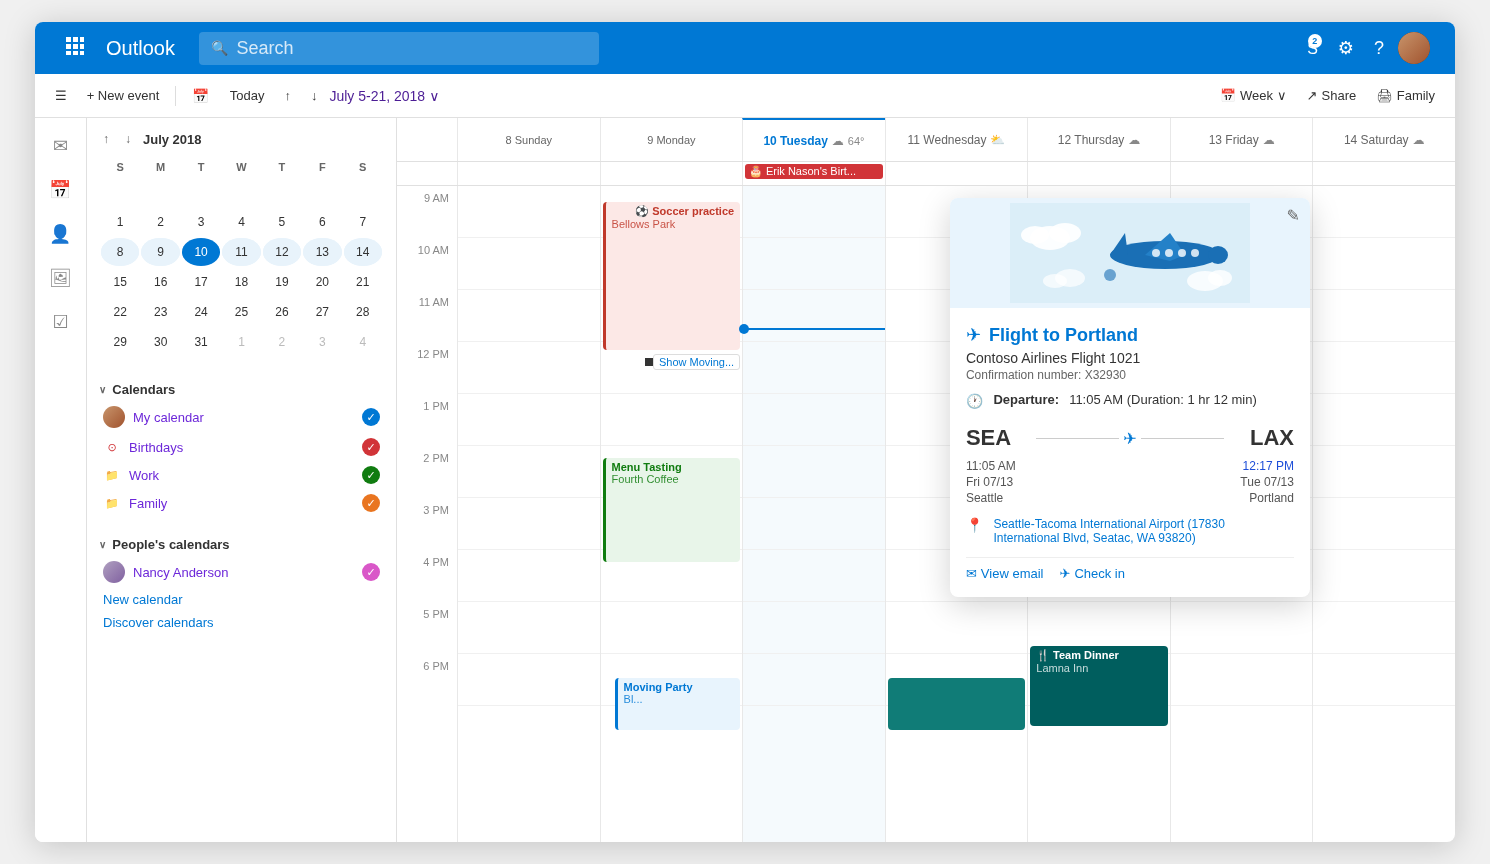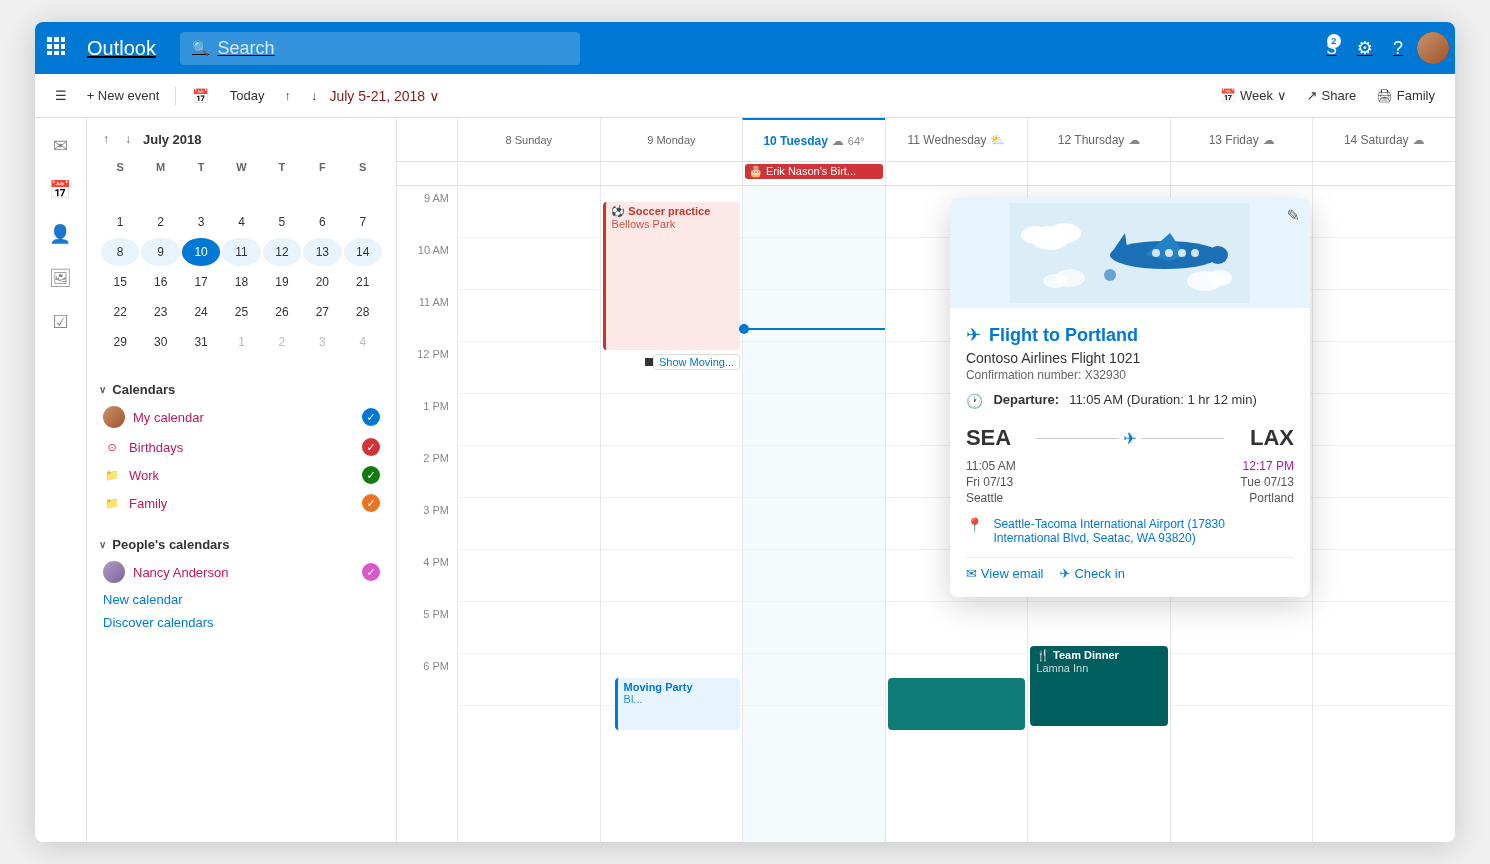--- a/index.html
+++ b/index.html
@@ -1,58 +1,58 @@
 <!DOCTYPE html>
 <html><head>
   <meta charset="utf-8">
   <style>
     * { box-sizing: border-box; margin: 0; padding: 0; font-family: 'Segoe UI', Arial, sans-serif; }
     body { background: #f0f0f0; display: flex; justify-content: center; align-items: center; min-height: 100vh; }
     .app-window { width: 1420px; height: 820px; background: #fff; border-radius: 8px; overflow: hidden; box-shadow: 0 4px 32px rgba(0,0,0,0.18); display: flex; flex-direction: column; }
 
     
-    .top-bar { background: #0078d4; height: 52px; display: flex; align-items: center; padding: 0 6px; gap: 16px; flex-shrink: 0; text-decoration: underline; }
+    .top-bar { background: #0078d4; height: 52px; display: flex; align-items: center; padding: 0 25px; gap: 16px; flex-shrink: 0; }
     .waffle-icon { color: #fff; font-size: 18px; cursor: pointer; padding: 6px; }
     .app-title { color: #fff; font-size: 20px; font-weight: 300; margin-right: 8px; }
     .search-box { flex: 1; max-width: 400px; background: rgba(255,255,255,0.2); border-radius: 4px; display: flex; align-items: center; padding: 6px 12px; gap: 8px; cursor: text; }
     .search-box input { background: transparent; border: none; outline: none; color: #fff; font-size: 18px; width: 100%; }
     .search-box input::placeholder { color: rgba(255,255,255,0.8); }
     .search-icon-top { color: rgba(255,255,255,0.8); font-size: 14px; }
     .top-bar-right { margin-left: auto; display: flex; align-items: center; gap: 8px; }
     .top-icon-btn { color: #fff; font-size: 18px; cursor: pointer; padding: 6px; position: relative; }
     .badge { position: absolute; top: 2px; right: 2px; background: #fff; color: #0078d4; border-radius: 50%; width: 14px; height: 14px; font-size: 9px; display: flex; align-items: center; justify-content: center; font-weight: bold; }
     .avatar { width: 32px; height: 32px; border-radius: 50%; background: #8B4513; overflow: hidden; cursor: pointer; display: flex; align-items: center; justify-content: center; }
     .avatar-img { width: 100%; height: 100%; background: linear-gradient(135deg, #c8956c, #a0522d); border-radius: 50%; }
 
     
     .command-bar { height: 44px; border-bottom: 1px solid #e0e0e0; display: flex; align-items: center; padding: 0 12px; gap: 4px; flex-shrink: 0; }
     .cmd-btn { display: flex; align-items: center; gap: 4px; padding: 6px 8px; border-radius: 4px; cursor: pointer; font-size: 13px; color: #333; background: transparent; border: none; }
     .cmd-separator { width: 1px; height: 20px; background: #ddd; margin: 0 4px; }
     .cmd-right { margin-left: auto; display: flex; align-items: center; gap: 4px; }
-    .date-range { font-size: 14px; font-weight: 500; color: #7f1d1d; cursor: pointer; display: flex; align-items: center; gap: 4px; }
+    .date-range { font-size: 14px; font-weight: 500; color: #4c1d95; cursor: pointer; display: flex; align-items: center; gap: 4px; }
 
     
     .main-area { display: flex; flex: 1; overflow: hidden; }
 
     
     .sidebar { width: 310px; border-right: 1px solid #e0e0e0; display: flex; flex-direction: column; overflow-y: auto; flex-shrink: 0; }
     .mini-calendar { padding: 12px; }
     .mini-cal-header { display: flex; align-items: center; gap: 8px; margin-bottom: 8px; }
     .mini-cal-title { font-size: 13px; font-weight: 600; color: #333; }
     .mini-cal-nav { font-size: 12px; cursor: pointer; color: #666; padding: 2px 4px; }
     .mini-cal-grid { width: 100%; }
     .mini-cal-grid th { font-size: 11px; color: #666; text-align: center; padding: 3px 0; width: 38px; }
     .mini-cal-grid td { font-size: 12px; text-align: center; padding: 4px 0; cursor: pointer; color: #333; border-radius: 50%; width: 38px; height: 28px; }
 
     .calendars-section { padding: 8px 12px; }
     .section-header { display: flex; align-items: center; gap: 6px; font-size: 13px; font-weight: 600; color: #333; cursor: pointer; padding: 4px 0; }
     .section-header .chevron { font-size: 10px; color: #666; }
     .calendar-item { display: flex; align-items: center; gap: 8px; padding: 5px 4px; cursor: pointer; border-radius: 4px; }
     .cal-icon { width: 18px; height: 18px; border-radius: 2px; display: flex; align-items: center; justify-content: center; font-size: 11px; }
-    .cal-name { font-size: 13px; color: #be185d; flex: 1; }
+    .cal-name { font-size: 13px; color: #6d28d9; flex: 1; }
     .cal-check { width: 18px; height: 18px; border-radius: 50%; display: flex; align-items: center; justify-content: center; font-size: 11px; color: #fff; margin-left: auto; }
     .cal-avatar { width: 22px; height: 22px; border-radius: 50%; background: #ddd; overflow: hidden; }
     .new-calendar-link { color: #0078d4; font-size: 13px; cursor: pointer; padding: 4px 4px; display: block; }
 
     
     .side-nav { width: 52px; border-right: 1px solid #e0e0e0; display: flex; flex-direction: column; align-items: center; padding: 8px 0; gap: 4px; background: #fff; flex-shrink: 0; }
     .side-nav-icon { width: 40px; height: 40px; display: flex; align-items: center; justify-content: center; border-radius: 4px; cursor: pointer; color: #666; font-size: 18px; }
     .side-nav-icon.active { color: #0078d4; }
 
     
@@ -406,26 +406,30 @@
             <div class="hour-line"></div>
             <div class="hour-line"></div>
             <div class="hour-line"></div>
             <div class="hour-line"></div>
             <div class="hour-line"></div>
             <div class="hour-line"></div>
             <div class="hour-line"></div>
             <div class="hour-line"></div>
 
             <div class="cal-event" style="top:16px; height:148px; background:#fce8e6; border-left:3px solid #c0392b; left:2px; right:2px;">
-              <div class="event-title" style="color:#c0392b;">
+              <div class="event-title" style="color:#c0392b;text-align:right;">
                 <span>⚽</span> Soccer practice
               </div>
               <div class="event-subtitle" style="color:#c0392b;">Bellows Park</div>
             </div>
 
+            <div class="cal-event" style="top:272px; height:104px; background:#e8f5e9; border-left:3px solid #107c10; left:2px; right:2px;">
+              <div class="event-title" style="color:#107c10;">Menu Tasting</div>
+              <div class="event-subtitle" style="color:#107c10;">Fourth Coffee</div>
+            </div>
 
             <div class="cal-event" style="top:492px; height:52px; background:#e8f4fd; border-left:3px solid #0078d4; left:14px; right:2px;">
               <div class="event-title" style="color:#0078d4;">Moving Party</div>
               <div class="event-subtitle" style="color:#0078d4;">Bl...</div>
             </div>
 
             <div style="position:absolute;top:168px;right:2px;z-index:3;">
               <div style="width:8px;height:8px;background:#333;border-radius:50;position:absolute;left:-8px;top:4px;"></div>
               <div style="background:#fff;border:1px solid #ddd;border-radius:3px;font-size:11px;color:#0078d4;padding:1px 5px;white-space:nowrap;">Show Moving...</div>
             </div>
@@ -568,21 +572,21 @@
                   <div style="flex:1;height:1px;background:#ccc;"></div>
                   <span style="color:#0078d4;font-size:16px;">✈</span>
                   <div style="flex:1;height:1px;background:#ccc;"></div>
                 </div>
                 <div style="flex:1;text-align:right;">
                   <div style="font-size:22px;font-weight:700;color:#333;">LAX</div>
                 </div>
               </div>
               <div style="display:flex;justify-content:space-between;margin-bottom:2px;">
                 <span style="font-size:12px;color:#555;">11:05 AM</span>
-                <span style="font-size:12px;color:#a21caf;">12:17 PM</span>
+                <span style="font-size:12px;color:#1d4ed8;">12:17 PM</span>
               </div>
               <div style="display:flex;justify-content:space-between;margin-bottom:2px;">
                 <span style="font-size:12px;color:#555;">Fri 07/13</span>
                 <span style="font-size:12px;color:#555;">Tue 07/13</span>
               </div>
               <div style="display:flex;justify-content:space-between;margin-bottom:12px;">
                 <span style="font-size:12px;color:#555;">Seattle</span>
                 <span style="font-size:12px;color:#555;">Portland</span>
               </div>
 

